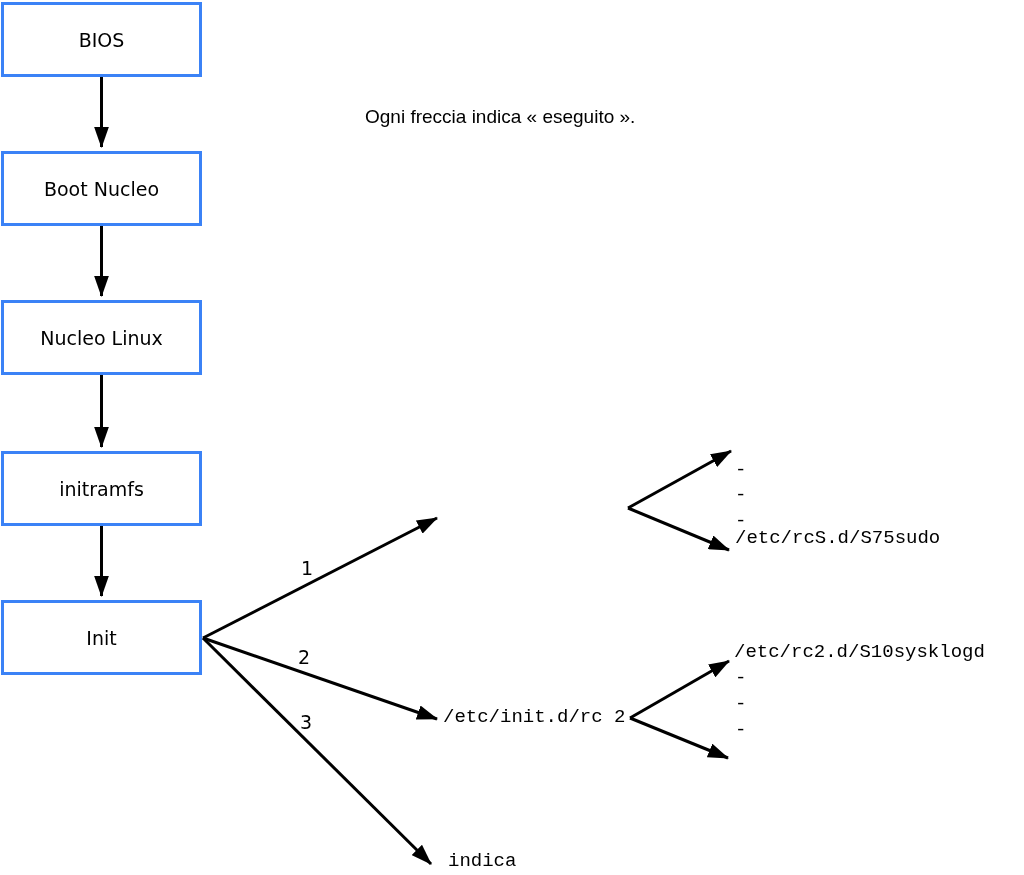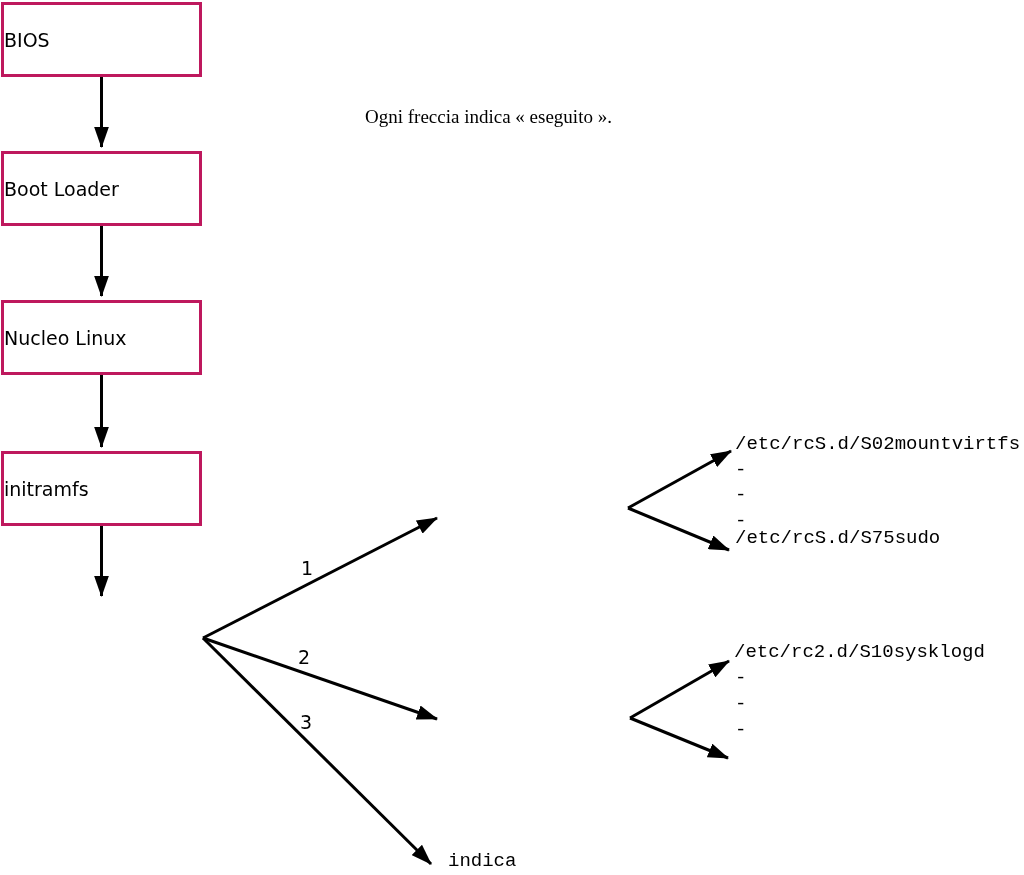--- a/index.html
+++ b/index.html
@@ -20,36 +20,36 @@
     left: 0;
     top: 0;
     width: 1024px;
     height: 875px;
   }
   .box {
     position: absolute;
     left: 1px;
     width: 195px;
     height: 69px;
-    border: 3px solid #be185d;
+    border: 3px solid #3b82f6;
     background: #ffffff;
     display: flex;
     align-items: center;
-    justify-content: flex-start;
+    justify-content: center;
     font-family: "DejaVu Sans", sans-serif;
     font-size: 19px;
     color: #000000;
   }
   .caption {
     position: absolute;
     left: 365px;
     top: 104px;
     height: 26px;
     line-height: 26px;
-    font-family: Liberation Serif, serif;
+    font-family: Liberation Sans, sans-serif;
     font-size: 19px;
     white-space: pre;
     color: #000000;
   }
   .num {
     position: absolute;
     transform: translate(-50%, -50%);
     font-family: "DejaVu Sans", sans-serif;
     font-size: 19px;
     color: #000000;
@@ -92,36 +92,39 @@
       <line x1="630" y1="718" x2="728" y2="758" marker-end="url(#arrowhead)"></line>
     </g>
   </svg>
 
   <div class="caption">Ogni freccia indica « eseguito ».</div>
 
   <div class="box" style="top:2px">
     <span>BIOS</span>
   </div>
   <div class="box" style="top:151px">
-    <span>Boot Loader</span>
+    <span>Boot Nucleo</span>
   </div>
   <div class="box" style="top:300px">
     <span>Nucleo Linux</span>
   </div>
   <div class="box" style="top:451px">
     <span>initramfs</span>
   </div>
+  <div class="box" style="top:600px">
+    <span>Init</span>
+  </div>
 
   <div class="num" style="left:307px; top:568px">1</div>
   <div class="num" style="left:304px; top:657px">2</div>
   <div class="num" style="left:306px; top:722px">3</div>
 
+  <div class="mono" style="left:443px; top:705px">/etc/init.d/rc 2</div>
   <div class="mono" style="left:448px; top:849px">indica</div>
 
-  <div class="mono" style="left:735px; top:432px">/etc/rcS.d/S02mountvirtfs</div>
   <div class="mono" style="left:735px; top:458px">-</div>
   <div class="mono" style="left:735px; top:483px">-</div>
   <div class="mono" style="left:735px; top:509px">-</div>
   <div class="mono" style="left:735px; top:526px">/etc/rcS.d/S75sudo</div>
 
   <div class="mono" style="left:734px; top:640px">/etc/rc2.d/S10sysklogd</div>
   <div class="mono" style="left:735px; top:666px">-</div>
   <div class="mono" style="left:735px; top:692px">-</div>
   <div class="mono" style="left:735px; top:718px">-</div>
 

